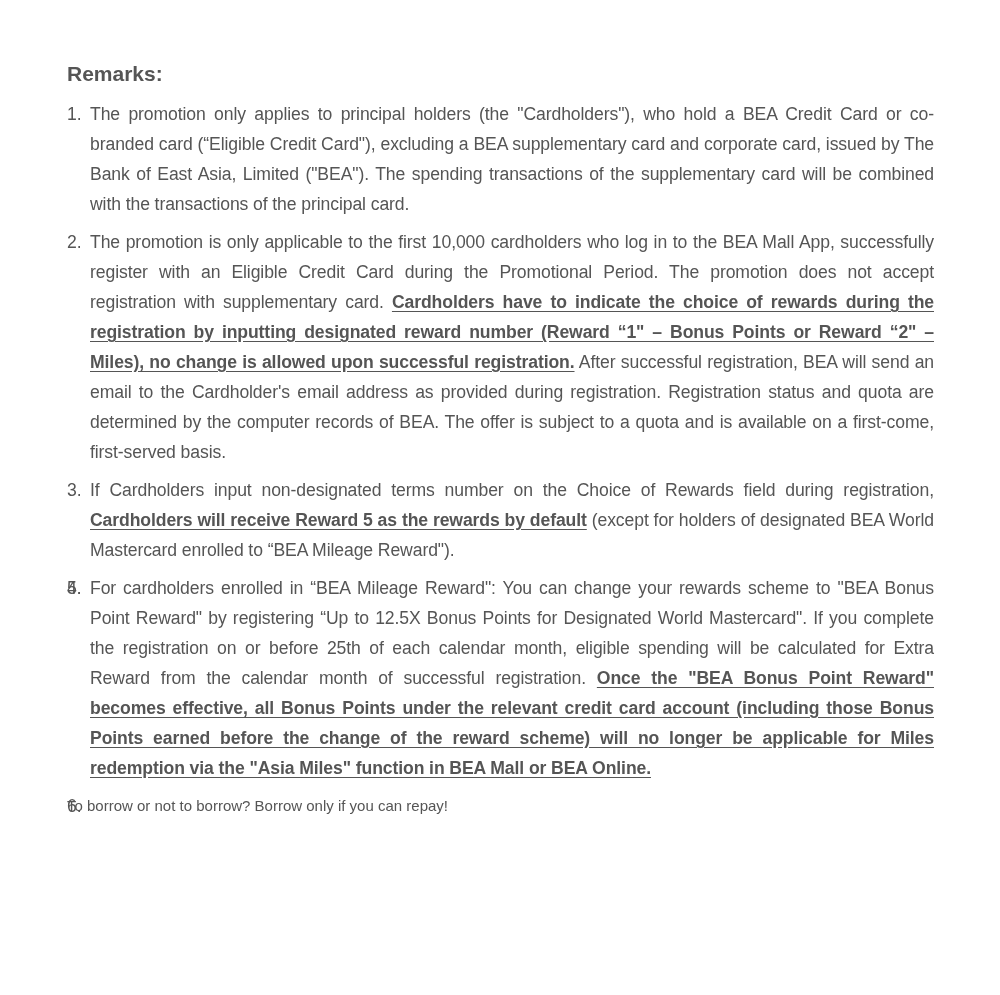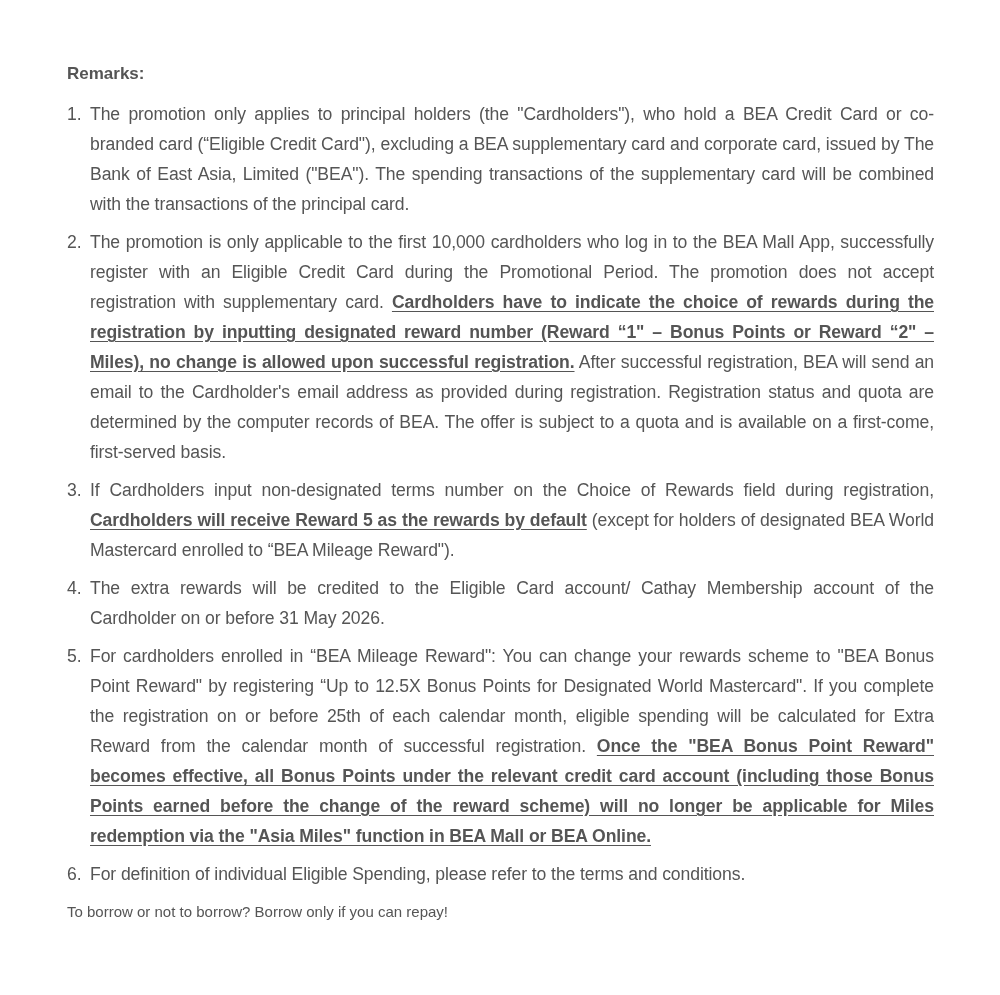--- a/index.html
+++ b/index.html
@@ -2,21 +2,21 @@
 <html><head>
 <meta charset="utf-8">
 <style>
   html, body { margin: 0; padding: 0; background: #ffffff; }
   body {
     width: 1000px; height: 995px; overflow: hidden;
     font-family: "Liberation Sans", "DejaVu Sans", sans-serif;
     color: #555555;
   }
   .wrap { position: absolute; left: 67px; top: 62px; width: 867px; }
-  .title { font-size: 17px; font-weight: bold; margin: 0 0 13px 0; line-height: 24px; }
+  .title { font-size: 21px; font-weight: bold; margin: 0 0 13px 0; line-height: 24px; }
   ol.remarks { list-style: none; margin: 0; padding: 0; }
   ol.remarks li {
     position: relative; padding-left: 23px;
     font-size: 17.6px; line-height: 30px; text-align: justify;
     margin-bottom: 8px; letter-spacing: -0.1px;
   }
   ol.remarks li .num { position: absolute; left: 0; top: 0; }
   .em { font-weight: bold; text-decoration: underline; text-underline-offset: 3px; }
   .footer { font-size: 15px; line-height: 30px; margin-top: 8px; }
 </style>
@@ -34,26 +34,24 @@
     <li>
       <span class="num">2.</span>
       <span>The promotion is only applicable to the first 10,000 cardholders who log in to the BEA Mall App, successfully register with an Eligible Credit Card during the Promotional Period. The promotion does not accept registration with supplementary card. </span><span class="em">Cardholders have to indicate the choice of rewards during the registration by inputting designated reward number (Reward “1" – Bonus Points or Reward “2" – Miles), no change is allowed upon successful registration.</span><span> After successful registration, BEA will send an email to the Cardholder's email address as provided during registration. Registration status and quota are determined by the computer records of BEA. The offer is subject to a quota and is available on a first-come, first-served basis.</span>
     </li>
     <li>
       <span class="num">3.</span>
       <span>If Cardholders input non-designated terms number on the Choice of Rewards field during registration, </span><span class="em">Cardholders will receive Reward 5 as the rewards by default</span><span> (except for holders of designated BEA World Mastercard enrolled to “BEA Mileage Reward").</span>
     </li>
     <li>
       <span class="num">4.</span>
-      <span>The extra rewards will be credited to the Eligible Card account/ Cathay Membership account of the Cardholder on or before 31 May 2026.</span>
     </li>
     <li>
       <span class="num">5.</span>
       <span>For cardholders enrolled in “BEA Mileage Reward": You can change your rewards scheme to "BEA Bonus Point Reward" by registering “Up to 12.5X Bonus Points for Designated World Mastercard". If you complete the registration on or before 25th of each calendar month, eligible spending will be calculated for Extra Reward from the calendar month of successful registration. </span><span class="em">Once the "BEA Bonus Point Reward" becomes effective, all Bonus Points under the relevant credit card account (including those Bonus Points earned before the change of the reward scheme) will no longer be applicable for Miles redemption via the "Asia Miles" function in BEA Mall or BEA Online.</span>
     </li>
     <li>
       <span class="num">6.</span>
-      <span>For definition of individual Eligible Spending, please refer to the terms and conditions.</span>
     </li>
   </ol>
 
   <div class="footer">To borrow or not to borrow? Borrow only if you can repay!</div>
 </div>
 
 </body></html>

